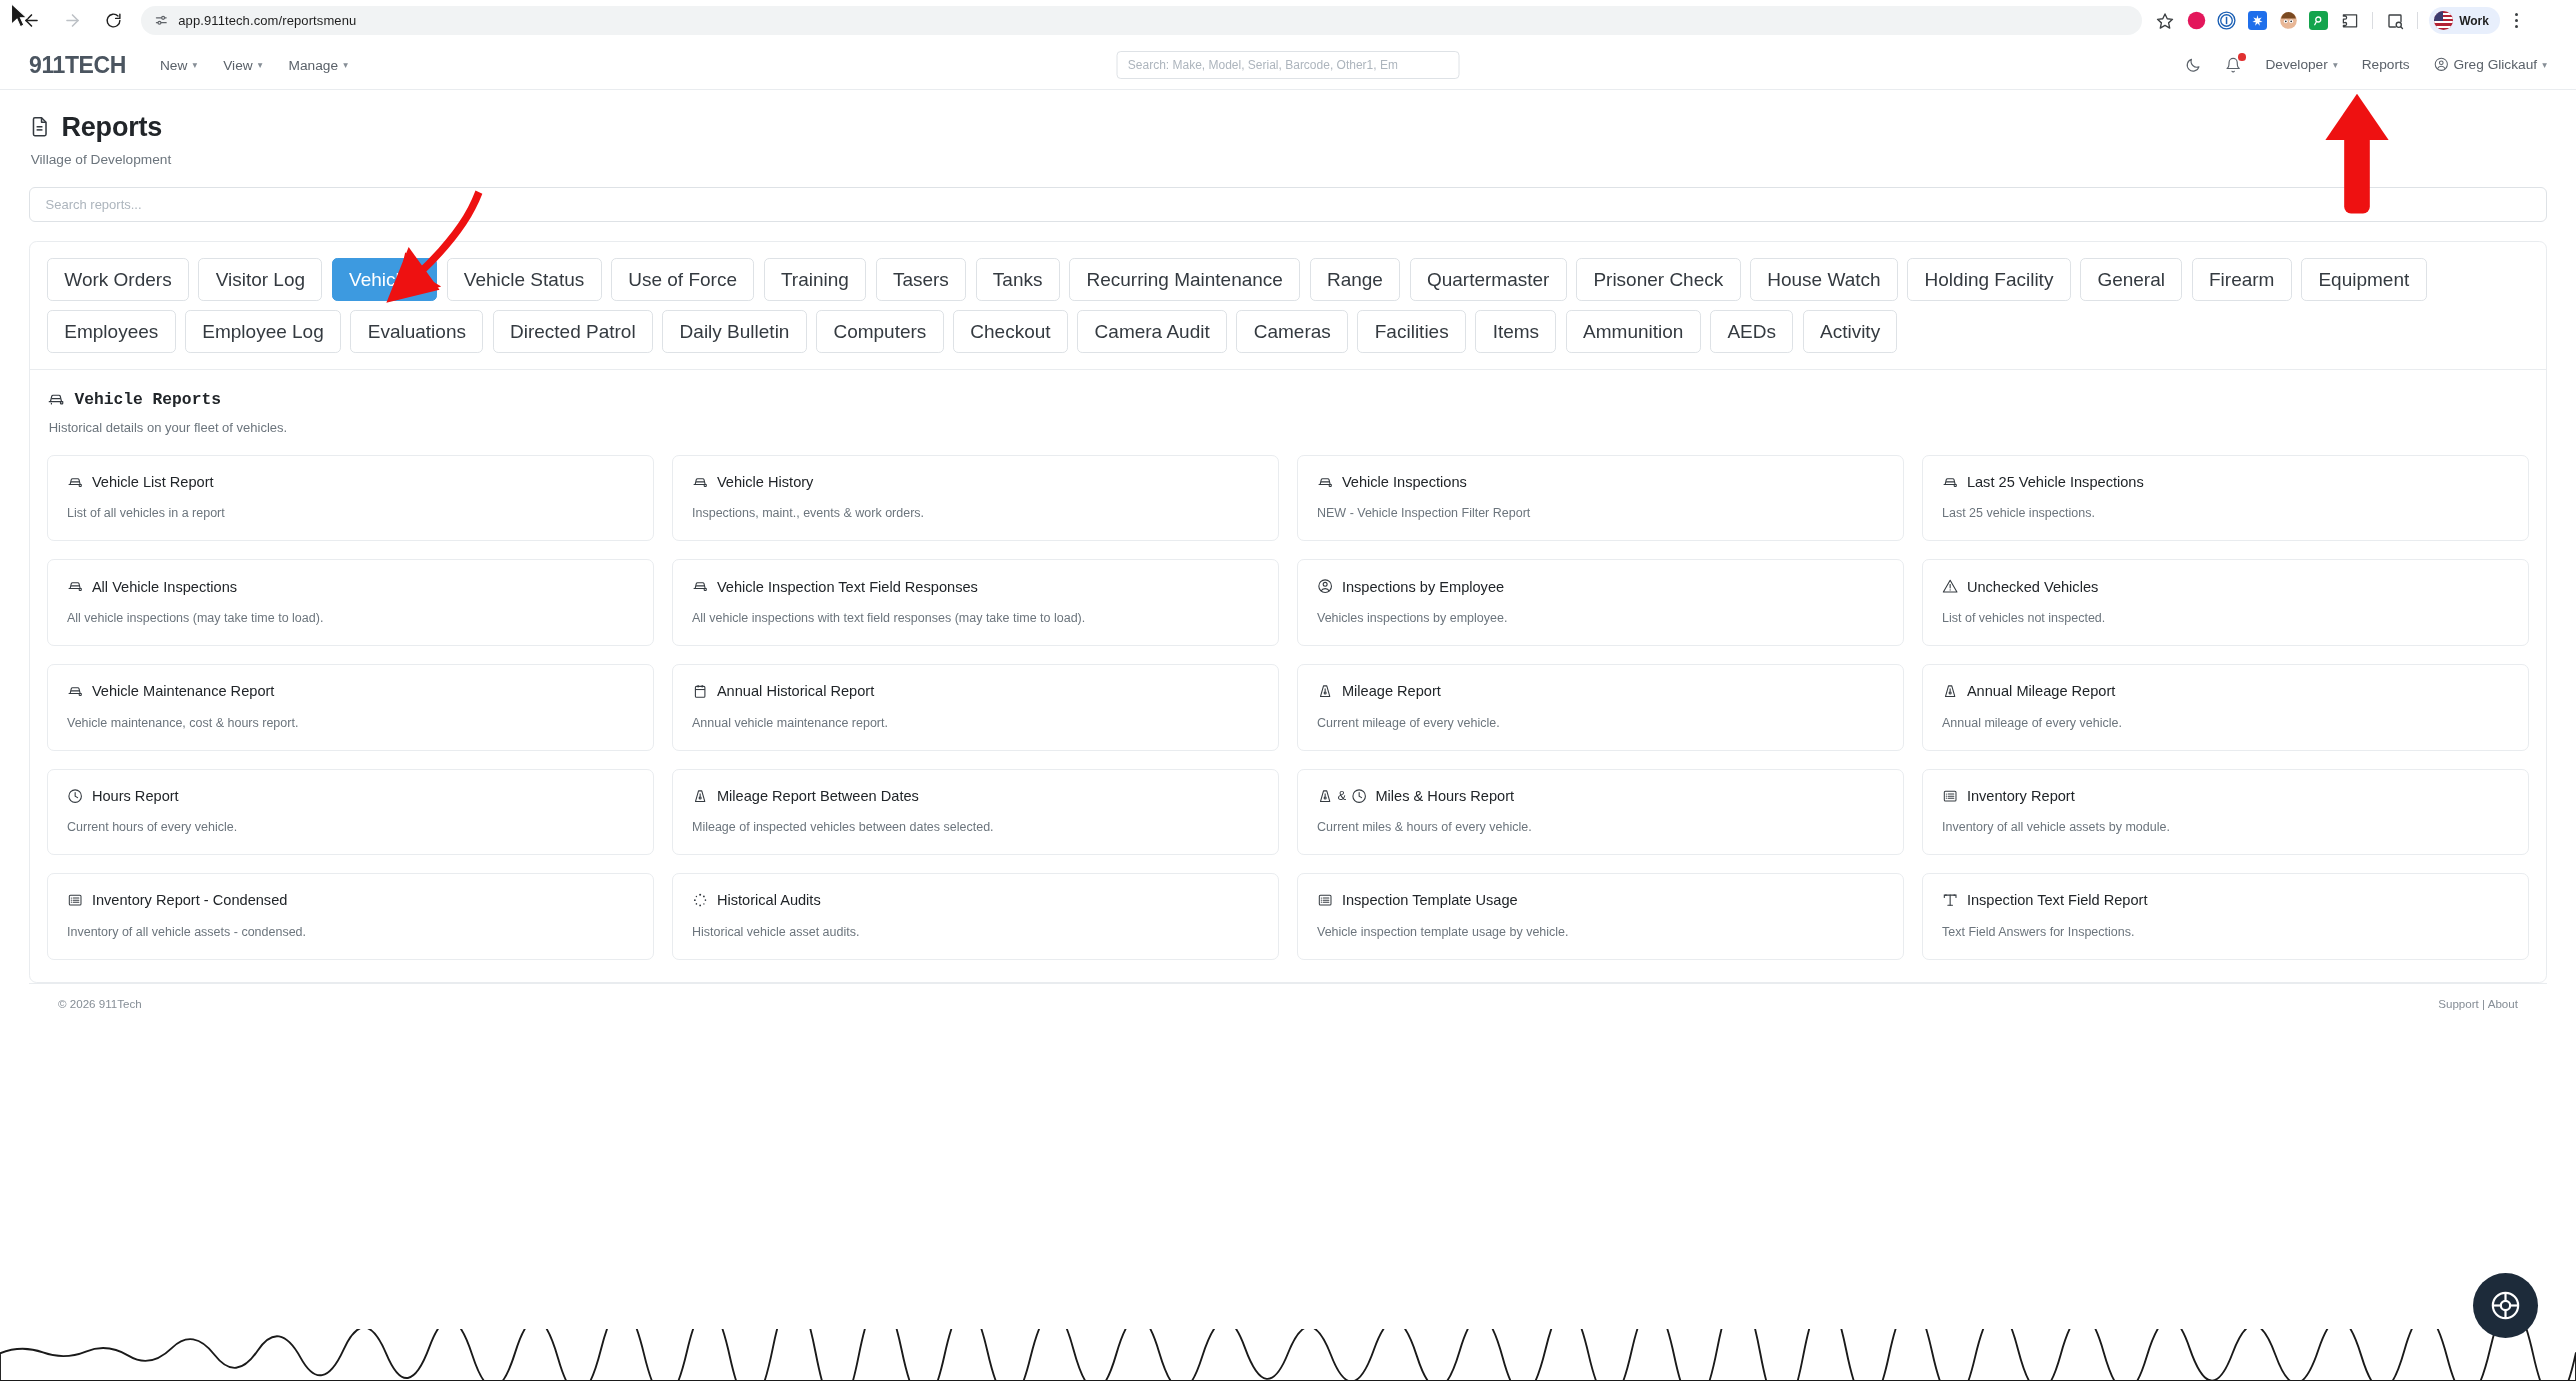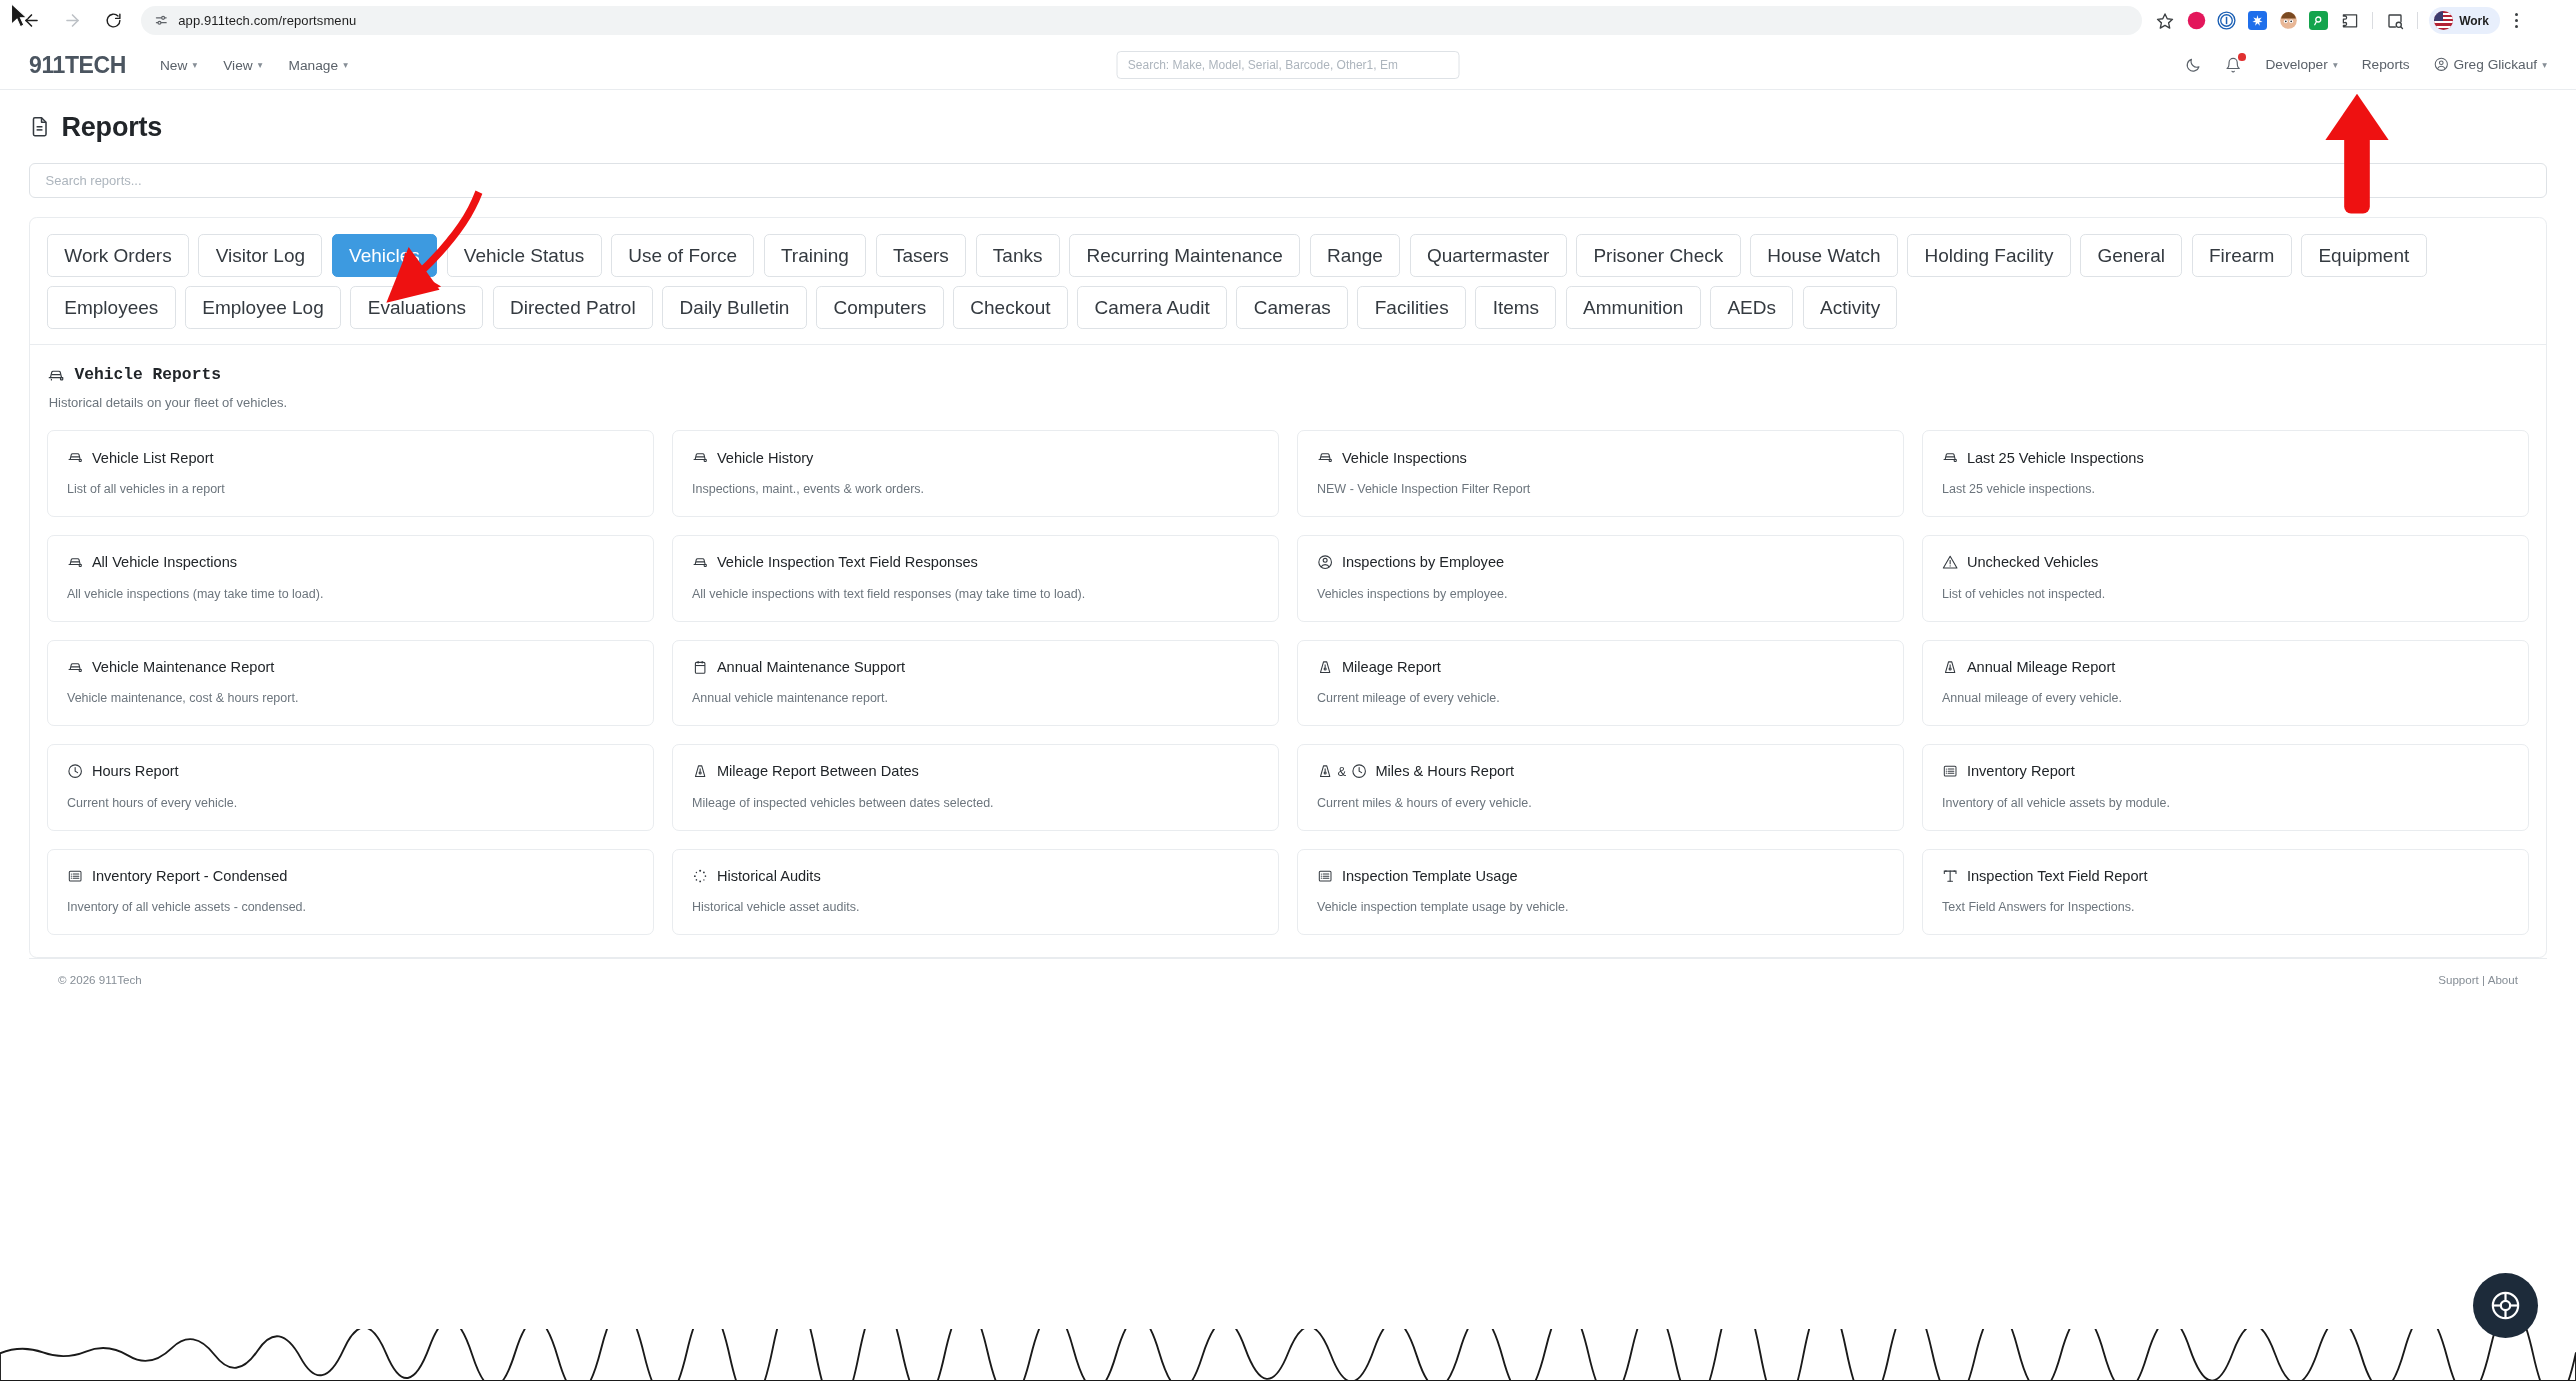--- a/index.html
+++ b/index.html
@@ -351,20 +351,21 @@
     <span style="display:flex;color:#343a40;">
       <svg width="21.5" height="21.5" viewBox="0 0 24 24" fill="none" stroke="currentColor" stroke-width="1.7" stroke-linejoin="round">
           <path d="M14 2H6.5A1.5 1.5 0 0 0 5 3.5v17A1.5 1.5 0 0 0 6.5 22h11a1.5 1.5 0 0 0 1.5-1.5V7z"></path>
           <polyline points="14 2 14 7 19 7"></polyline>
           <line x1="8.5" y1="12" x2="15" y2="12"></line>
           <line x1="8.5" y1="15.5" x2="15" y2="15.5"></line>
         </svg>
     </span>
     <span class="page-title">Reports</span>
   </div>
+  <div class="page-sub">Village of Development</div>
 
   <div class="search-reports">
     <span>Search reports...</span>
   </div>
 
   <div class="tab-panel">
     <div class="tabs" id="tabs-row-1">
         <div class="tab">Work Orders</div>
         <div class="tab">Visitor Log</div>
         <div class="tab active">Vehicles</div>
@@ -536,21 +537,21 @@
         <div class="card">
           <div class="card-title-row">
             <span class="card-icon">
               <svg width="16.3" height="16.3" viewBox="0 0 24 24" fill="none" stroke="currentColor" stroke-width="1.6" stroke-linejoin="round">
                 <rect x="5" y="5" width="14" height="16" rx="1.6"></rect>
                 <line x1="5" y1="9.6" x2="19" y2="9.6"></line>
                 <line x1="9" y1="3" x2="9" y2="6.5"></line>
                 <line x1="15" y1="3" x2="15" y2="6.5"></line>
               </svg>
             </span>
-            <span class="card-title">Annual Maintenance Support</span>
+            <span class="card-title">Annual Historical Report</span>
           </div>
           <div class="card-desc">Annual vehicle maintenance report.</div>
         </div>
         <div class="card">
           <div class="card-title-row">
             <span class="card-icon">
               <svg width="16.3" height="16.3" viewBox="0 0 24 24" fill="none" stroke="currentColor" stroke-width="1.6" stroke-linejoin="round">
                 <path d="M9.6 4.2h4.8l4.4 15.6H5.2z"></path>
                 <line x1="12" y1="8.2" x2="12" y2="12.4"></line>
                 <circle cx="12" cy="14.6" r="1.5"></circle>

